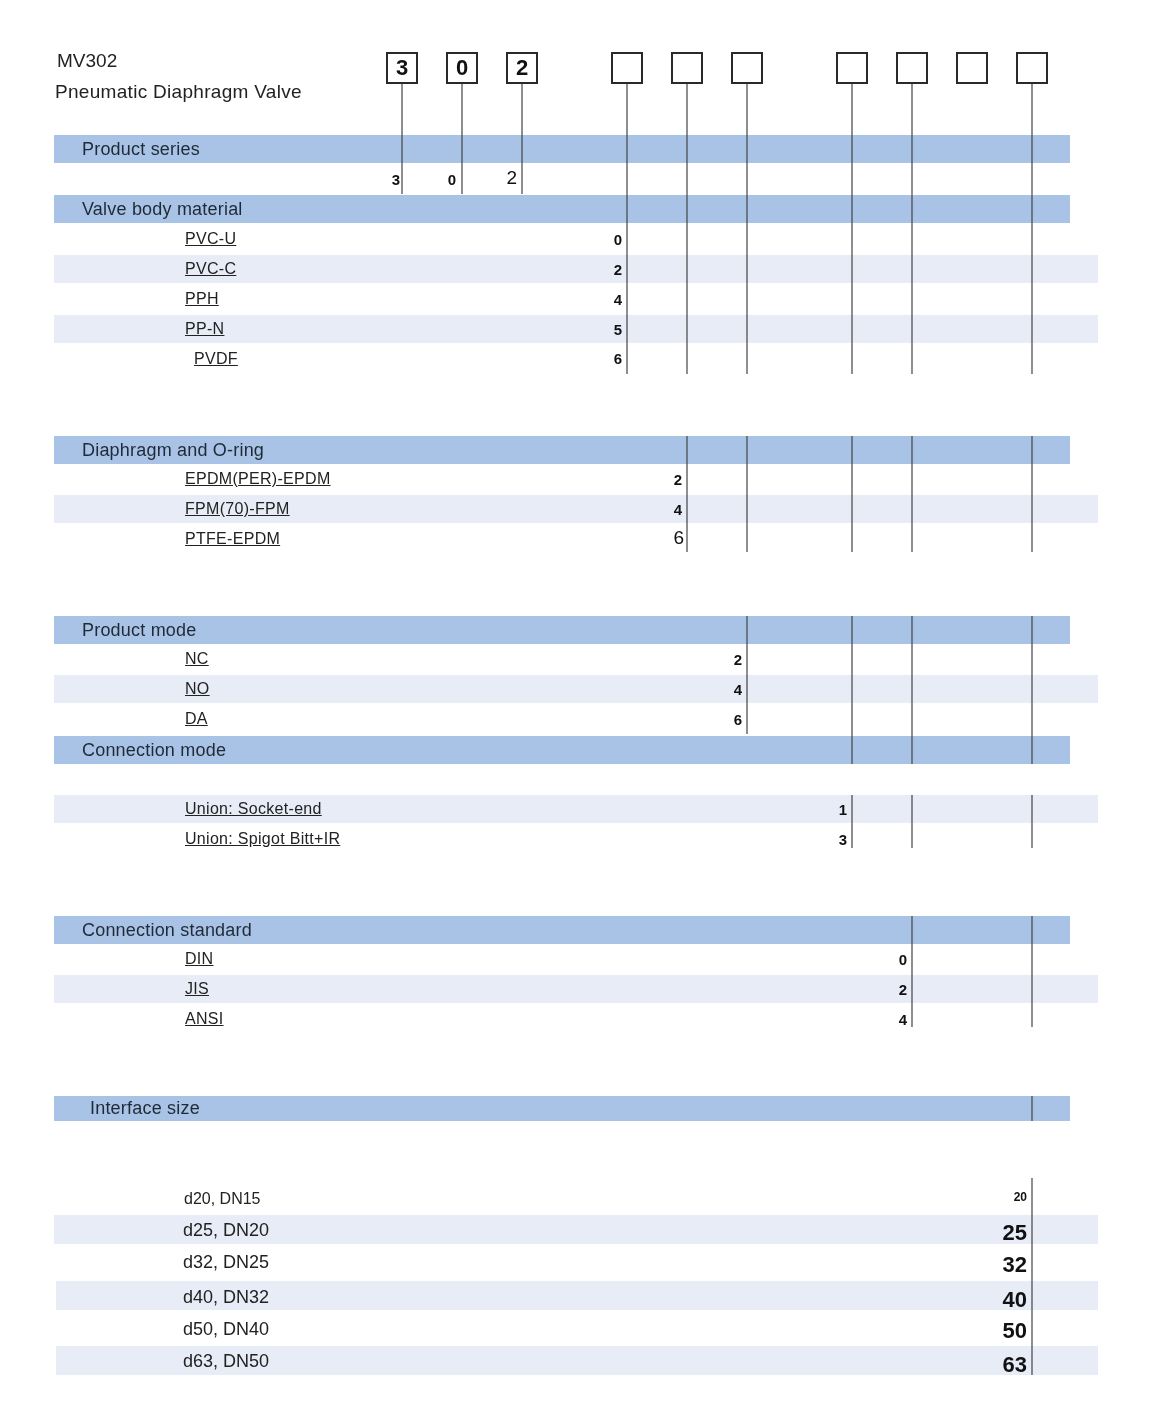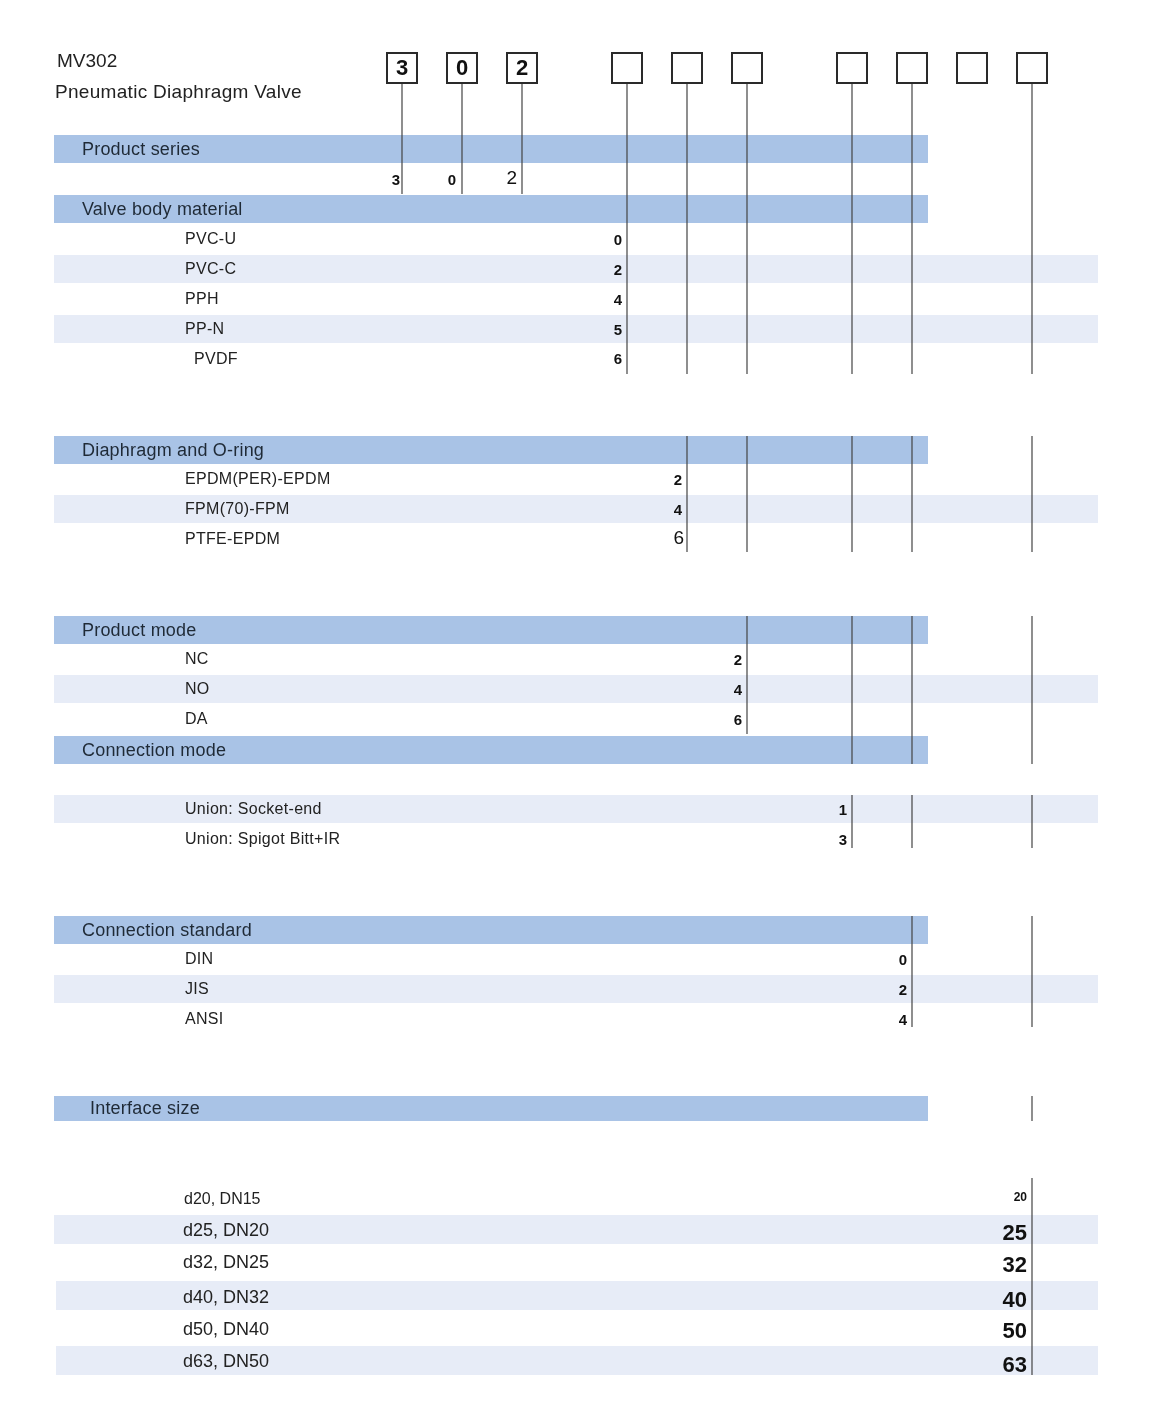--- a/index.html
+++ b/index.html
@@ -3,24 +3,24 @@
 <meta charset="utf-8">
 <style>
   html, body { margin: 0; padding: 0; background: #ffffff; }
   body { width: 1151px; height: 1405px; position: relative; overflow: hidden;
          font-family: "Liberation Sans", sans-serif; color: #222; }
   .abs { position: absolute; }
   .title { left: 57px; top: 50px; font-size: 19px; color: #222; }
   .subtitle { left: 55px; top: 81px; font-size: 19px; color: #222; letter-spacing: 0.3px; }
   .box { position: absolute; width: 28px; height: 28px; border: 2px solid #2a2a2a; background: #fff;
          top: 52px; font-weight: bold; font-size: 22px; text-align: center; line-height: 28px; color: #111; }
-  .band { position: absolute; left: 54px; width: 874px; height: 28px; background: #a9c3e6; }
+  .band { position: absolute; left: 54px; width: 1016px; height: 28px; background: #a9c3e6; }
   .band-label { position: absolute; left: 28px; top: 4px; font-size: 18px; color: #1f2a36; letter-spacing: 0.2px; }
   .stripe { position: absolute; left: 54px; width: 1044px; height: 28px; background: #e7ecf7; }
-  .opt-label { position: absolute; font-size: 16px; color: #222; letter-spacing: 0.3px; }
+  .opt-label { position: absolute; font-size: 16px; color: #222; letter-spacing: 0.3px; text-decoration: underline; }
   .opt-code { position: absolute; font-size: 15px; font-weight: bold; color: #111; text-align: right; width: 30px; }
   .opt-code.plain { font-weight: normal; font-size: 19px; }
   .size-label { position: absolute; font-size: 18px; color: #222; text-align: right; }
   .size-code { position: absolute; font-size: 22px; font-weight: bold; color: #111; text-align: right; width: 40px; }
   svg.lines { position: absolute; left: 0; top: 0; pointer-events: none; }
 </style>
 </head>
 <body>
 
 <div class="abs title">MV302</div>

